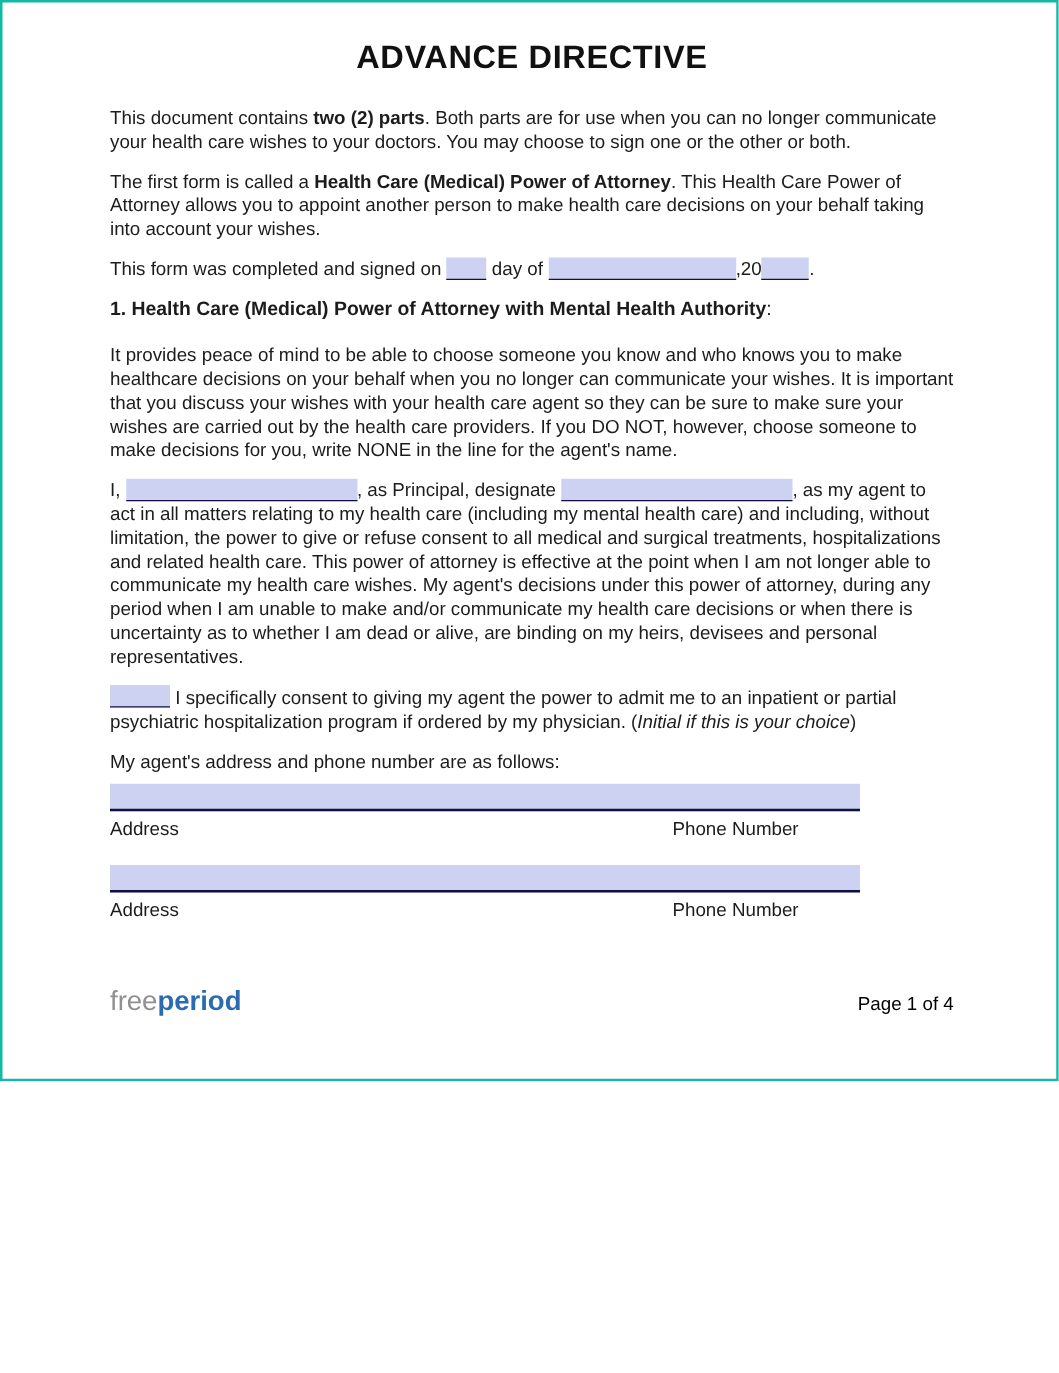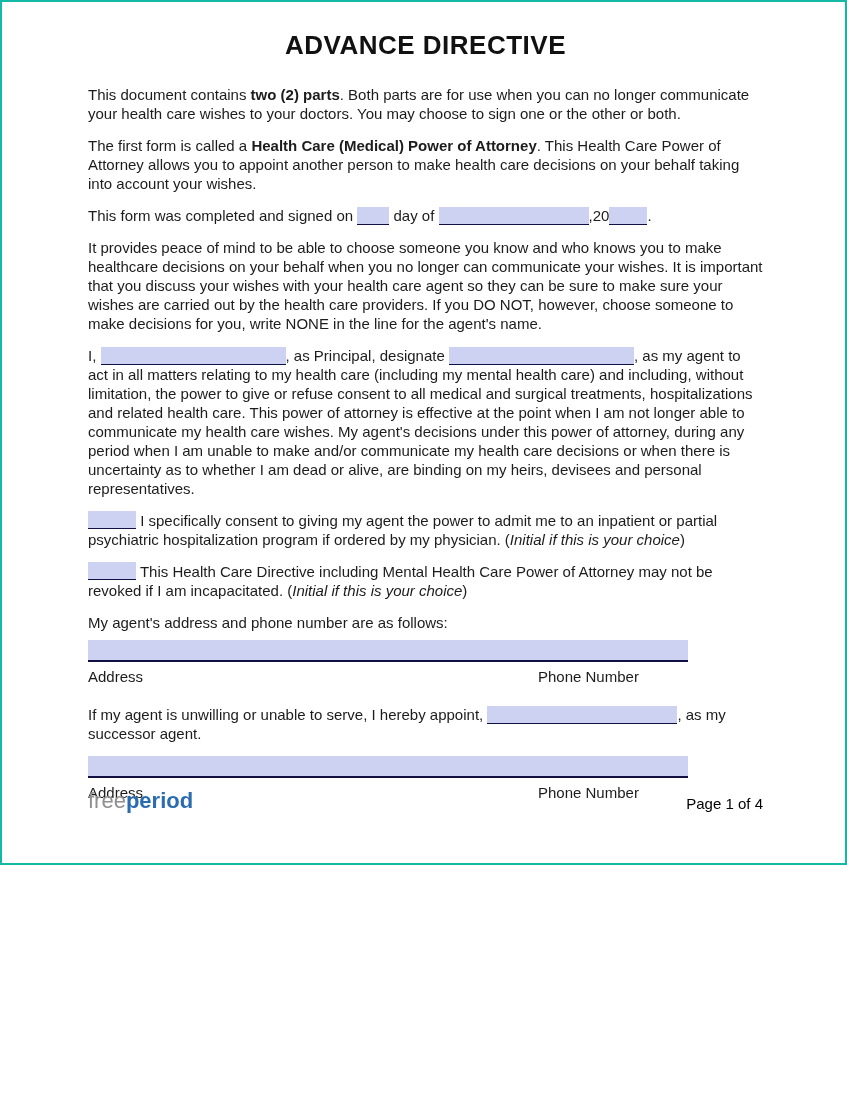--- a/index.html
+++ b/index.html
@@ -93,37 +93,36 @@
 
   <h1 class="doc-title">ADVANCE DIRECTIVE</h1>
 
   <p class="para"><span>This document contains </span><strong>two (2) parts</strong><span>. Both parts are for use when you can no longer communicate your health care wishes to your doctors. You may choose to sign one or the other or both.</span></p>
 
   <p class="para"><span>The first form is called a </span><strong>Health Care (Medical) Power of Attorney</strong><span>. This Health Care Power of Attorney allows you to appoint another person to make health care decisions on your behalf taking into account your wishes.</span></p>
 
 
   <p class="para signed-line"><span>This form was completed and signed on </span><span class="field f-day"></span><span> day of </span><span class="field f-month"></span><span>,20</span><span class="field f-year"></span><span>.</span></p>
 
+  <h2 class="section-heading"><span>1. Health Care (Medical) Power of Attorney with Mental Health Authority</span><span class="colon">:</span></h2>
 
   <p class="para">It provides peace of mind to be able to choose someone you know and who knows you to make healthcare decisions on your behalf when you no longer can communicate your wishes. It is important that you discuss your wishes with your health care agent so they can be sure to make sure your wishes are carried out by the health care providers. If you DO NOT, however, choose someone to make decisions for you, write NONE in the line for the agent's name.</p>
 
   <p class="para"><span>I, </span><span class="field f-name"></span><span>, as Principal, designate </span><span class="field f-name"></span><span>, as my agent to act in all matters relating to my health care (including my mental health care) and including, without limitation, the power to give or refuse consent to all medical and surgical treatments, hospitalizations and related health care. This power of attorney is effective at the point when I am not longer able to communicate my health care wishes.  My agent's decisions under this power of attorney, during any period when I am unable to make and/or communicate my health care decisions or when there is uncertainty as to whether I am dead or alive, are binding on my heirs, devisees and personal representatives.</span></p>
 
   <p class="para"><span class="field f-initials"></span><span> I specifically consent to giving my agent the power to admit me to an inpatient or partial psychiatric hospitalization program if ordered by my physician. (</span><em>Initial if this is your choice</em><span>)</span></p>
 
-  <p class="para"><span class="field f-initials"></span><span> This Health Care Directive including Mental Health Care Power of Attorney may not be revoked if I am incapacitated. (</span><em>Initial if this is your choice</em><span>)</span></p>
 
   <p class="para" style="margin-bottom:0;">My agent's address and phone number are as follows:</p>
   <div class="bar-field"></div>
   <div class="col-labels">
     <span class="addr">Address</span>
     <span class="phone">Phone Number</span>
   </div>
 
-  <p class="para"><span>If my agent is unwilling or unable to serve, I hereby appoint, </span><span class="field f-successor"></span><span>, as my successor agent.</span></p>
 
   <div class="bar-field"></div>
   <div class="col-labels">
     <span class="addr">Address</span>
     <span class="phone">Phone Number</span>
   </div>
 
   <div class="footer">
     <div class="logo"><span class="free">free</span><span class="forms">period</span></div>
     <div class="page-num">Page 1 of 4</div>

